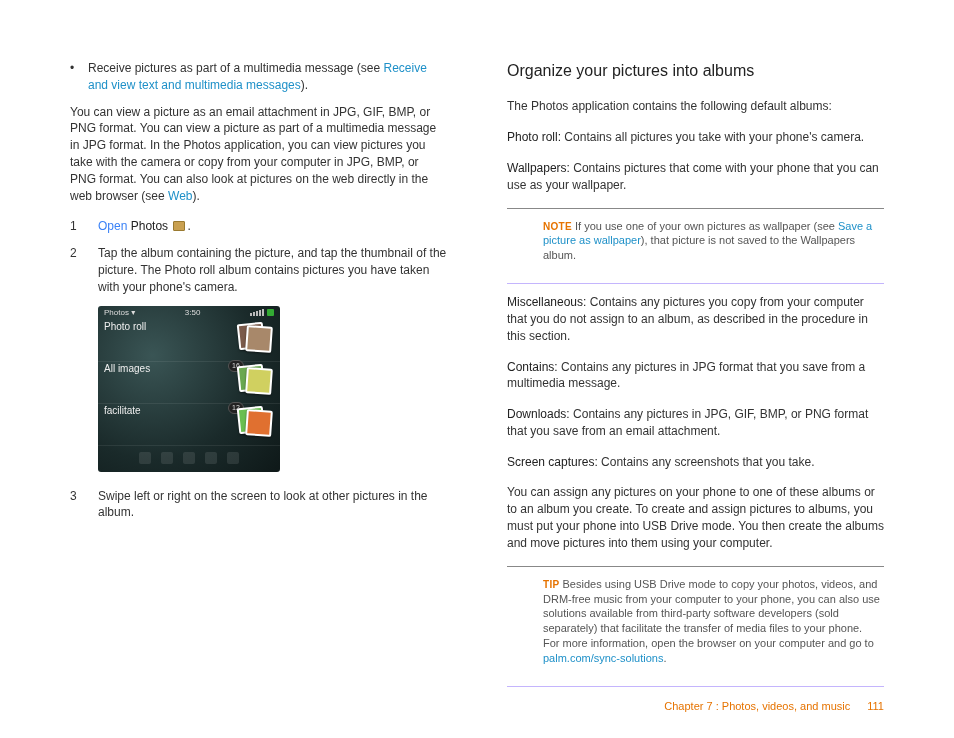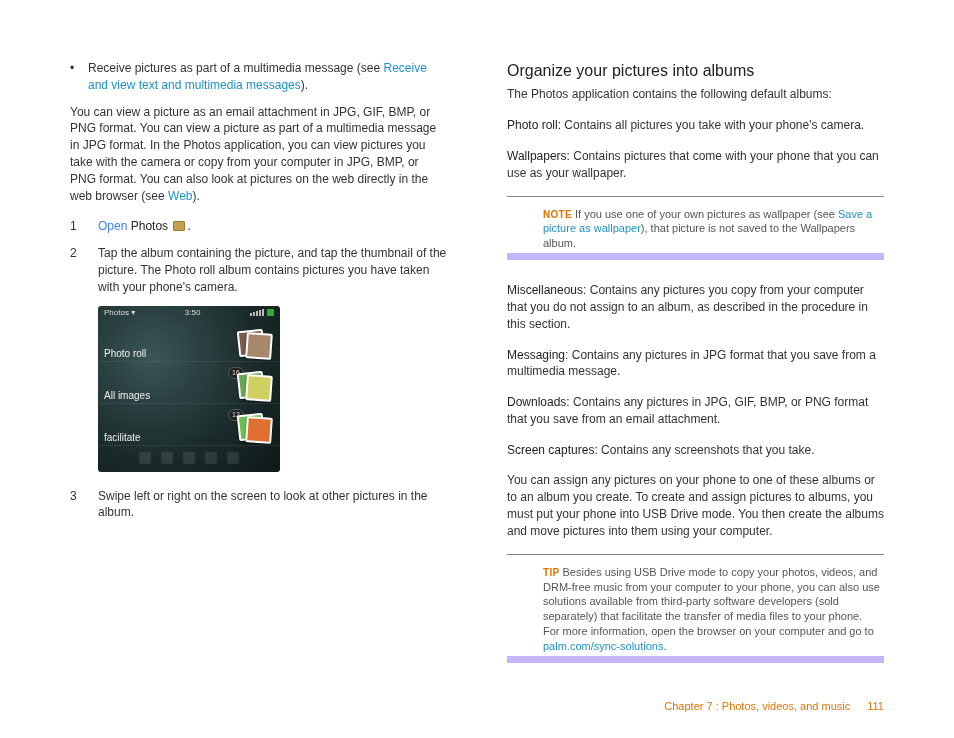--- a/index.html
+++ b/index.html
@@ -67,21 +67,21 @@
     color: #ddd;
   }
   .status-right { display: flex; gap: 3px; align-items: center; }
   .bars { display: flex; gap: 1px; align-items: flex-end; }
   .bars span { width: 2px; background: #bbb; }
   .bars span:nth-child(1){height:3px}.bars span:nth-child(2){height:4px}.bars span:nth-child(3){height:5px}.bars span:nth-child(4){height:6px}.bars span:nth-child(5){height:7px}
   .batt { width: 7px; height: 7px; background: #3a3; border-radius: 1px; }
   .phone-row {
     height: 42px;
     display: flex;
-    align-items: flex-end;
+    align-items: flex-start;
     justify-content: space-between;
     padding: 0 6px;
     border-bottom: 1px solid rgba(255,255,255,0.08);
     position: relative;
   }
   .phone-row:last-child { border-bottom: none; }
   .phone-label { color: #eee; font-size: 10px; }
   .stack { position: relative; width: 40px; height: 34px; flex-shrink: 0; }
   .tile {
     position: absolute;
@@ -103,29 +103,29 @@
     line-height: 10px;
     border: 1px solid #555;
   }
   .quick { height: 16px; display:flex; justify-content:center; align-items:center; gap:10px; margin-top:4px;}
   .quick span { width:12px; height:12px; border-radius:2px; background: rgba(255,255,255,0.1); }
 
   .h2 {
     font-size: 16px;
     font-weight: 400;
     color: #222;
-    margin-bottom: 4px;
+    margin-bottom: 16px;
   }
   .note-box, .tip-box {
     border-top: 1px solid #888;
-    border-bottom: 7px solid #c4b5fd;
-    padding: 10px 4px 2px 36px;
+    border-bottom: 1px solid #c4b5fd;
+    padding: 10px 4px 20px 36px;
     font-size: 11px;
     color: #555;
-    margin-bottom: 22px;
+    margin-bottom: 10px;
     line-height: 1.35;
   }
   .note-label { color: #e67300; font-weight: bold; font-size: 10px; letter-spacing: 0.3px; }
   .footer {
     position: absolute;
     bottom: 24px;
     right: 70px;
     font-size: 11px;
     color: #e67300;
   }
@@ -234,21 +234,21 @@
 
     <div class="note-box">
       <span class="note-label">NOTE</span><span> If you use one of your own pictures as wallpaper (see </span><span class="link">Save a picture as wallpaper</span><span>), that picture is not saved to the Wallpapers album.</span>
     </div>
 
 
     <p class="para">
       <span class="bold">Miscellaneous:</span><span> Contains any pictures you copy from your computer that you do not assign to an album, as described in the procedure in this section.</span>
     </p>
     <p class="para">
-      <span class="bold">Messaging:</span><span> Contains any pictures in JPG format that you save from a multimedia message.</span>
+      <span class="bold">Contains:</span><span> Contains any pictures in JPG format that you save from a multimedia message.</span>
     </p>
     <p class="para">
       <span class="bold">Downloads:</span><span> Contains any pictures in JPG, GIF, BMP, or PNG format that you save from an email attachment.</span>
     </p>
     <p class="para">
       <span class="bold">Screen captures:</span><span> Contains any screenshots that you take.</span>
     </p>
 
     <p class="para">You can assign any pictures on your phone to one of these albums or to an album you create. To create and assign pictures to albums, you must put your phone into USB Drive mode. You then create the albums and move pictures into them using your computer.</p>
 

